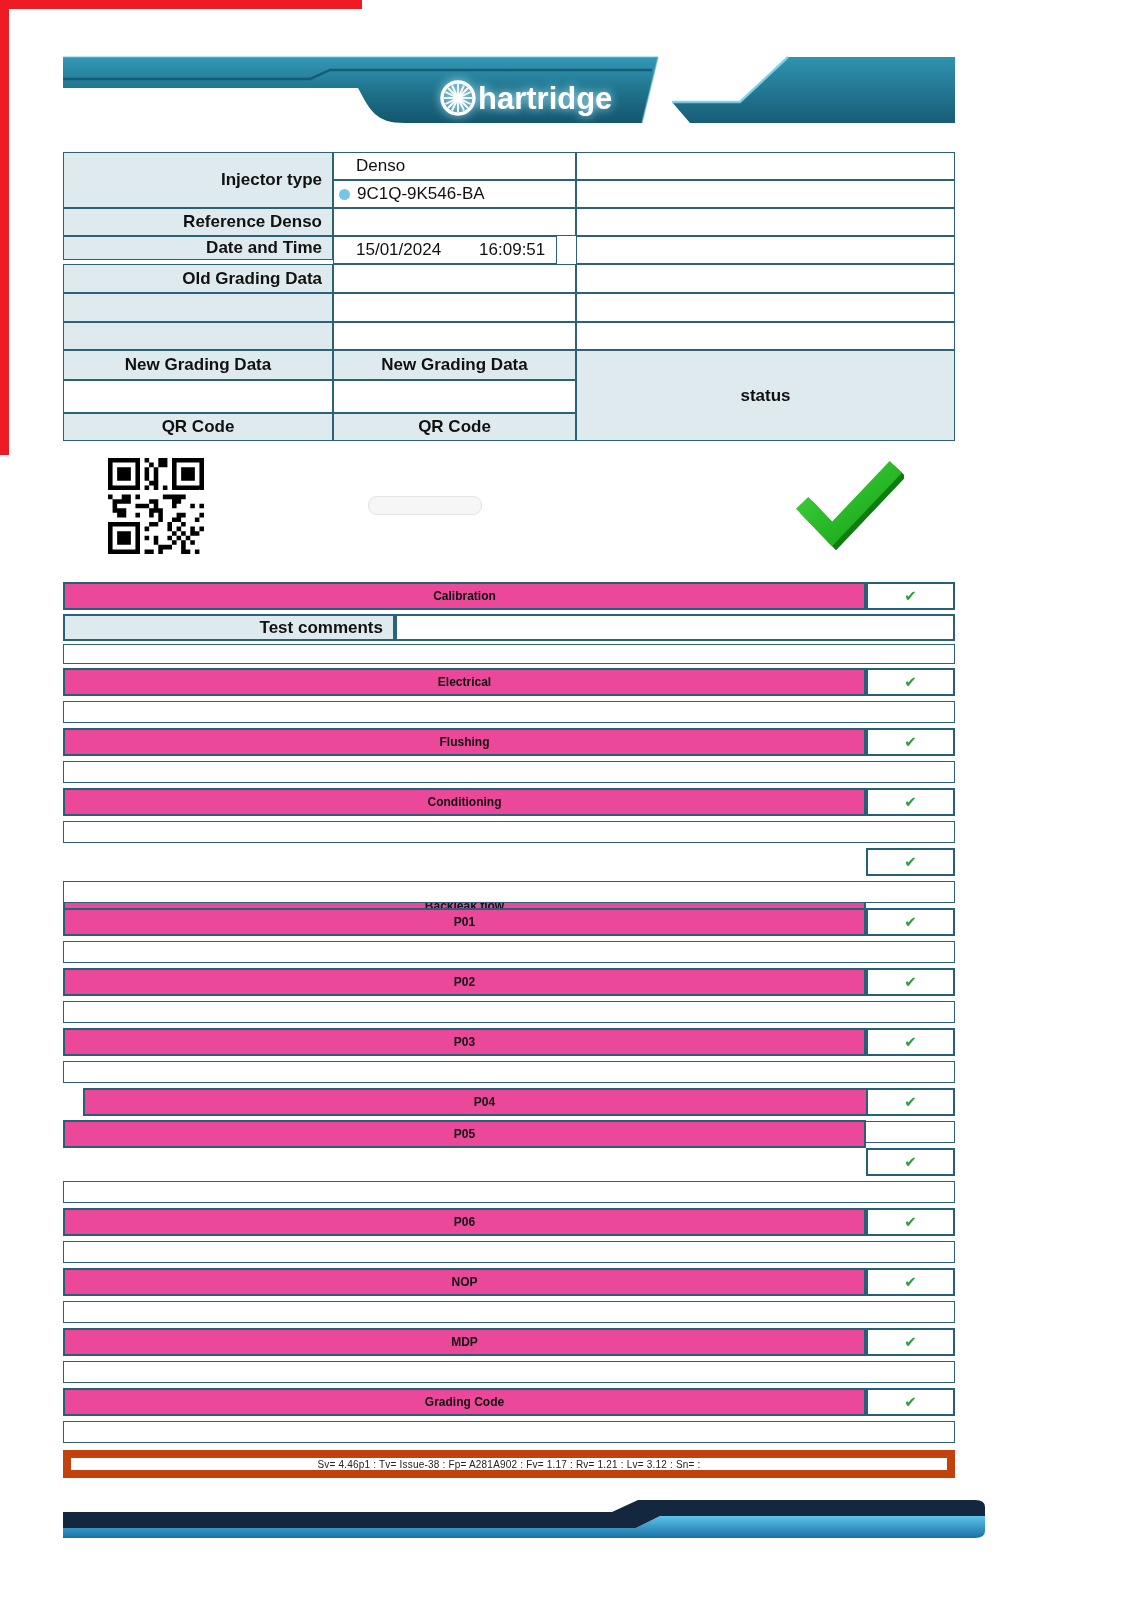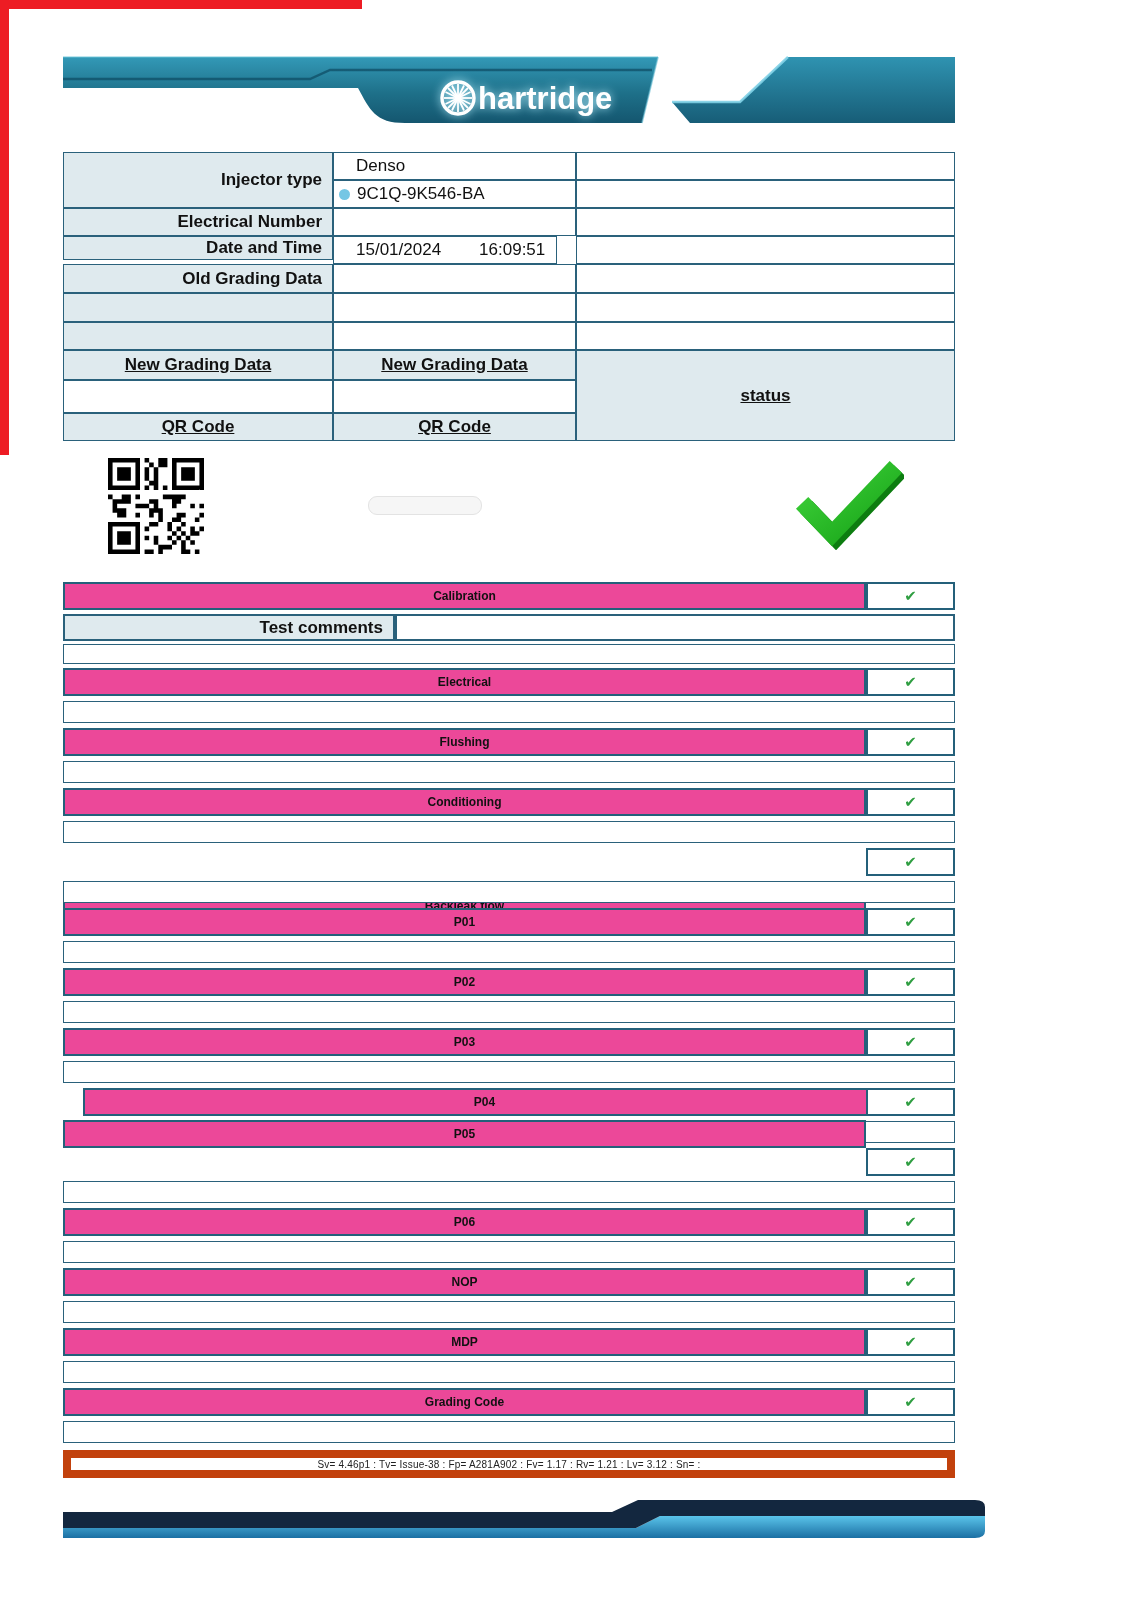--- a/index.html
+++ b/index.html
@@ -3,21 +3,21 @@
 <meta charset="utf-8">
 <style>
   html,body{margin:0;padding:0;background:#fff;}
   #page{position:relative;width:1134px;height:1600px;background:#ffffff;overflow:hidden;
         font-family:"Liberation Sans","DejaVu Sans",sans-serif;color:#111;}
   .redbar{position:absolute;background:#ed1c24;}
   .cell{position:absolute;box-sizing:border-box;border:1.4px solid #2a617b;background:#fff;
         display:flex;align-items:center;font-size:17px;}
   .shade{background:#dfeaee;}
   .lbl{font-weight:bold;justify-content:flex-end;padding-right:10px;text-align:right;}
-  .ctr{font-weight:bold;justify-content:center;text-align:center;text-decoration:underline;}
+  .ctr{font-weight:bold;justify-content:center;text-align:center;}
   .val{padding-left:22px;}
   .dot{display:inline-block;width:11px;height:11px;border-radius:50%;background:#74c6e4;margin:0 7px 0 5px;flex:0 0 auto;}
   .rrow-title{position:absolute;box-sizing:border-box;border:2px solid #24607a;background:#ec4899;
         display:flex;align-items:center;justify-content:center;font-weight:bold;font-size:12px;}
   .rrow-check{position:absolute;box-sizing:border-box;border:2px solid #24607a;background:#fff;
         display:flex;align-items:center;justify-content:center;font-size:15px;font-weight:bold;}
   .rrow-empty{position:absolute;box-sizing:border-box;border:1.6px solid #2a617b;background:#fff;}
   .pill{position:absolute;left:368px;top:496px;width:112px;height:17px;border-radius:9px;
         background:#f6f6f6;border:1px solid #e3e3e3;}
   .footline{position:absolute;box-sizing:border-box;border:8px solid #c2410c;background:#fff;
@@ -75,21 +75,21 @@
 
   <div class="cell shade lbl" style="left:63px;top:152px;width:270px;height:56px;">Injector type</div>
   <div class="cell val" style="left:333px;top:152px;width:243px;height:28px;">Denso</div>
   <div class="cell" style="left:333px;top:180px;width:243px;height:28px;">
     <span class="dot"></span>
     <span>9C1Q-9K546-BA</span>
   </div>
   <div class="cell" style="left:576px;top:152px;width:379px;height:28px;"></div>
   <div class="cell" style="left:576px;top:180px;width:379px;height:28px;"></div>
 
-  <div class="cell shade lbl" style="left:63px;top:208px;width:270px;height:28px;">Electrical Number</div>
+  <div class="cell shade lbl" style="left:63px;top:208px;width:270px;height:28px;">Reference Denso</div>
   <div class="cell val" style="left:333px;top:208px;width:243px;height:28px;"></div>
   <div class="cell" style="left:576px;top:208px;width:379px;height:28px;"></div>
 
   <div class="cell shade lbl" style="left:63px;top:236px;width:270px;height:24px;">Date and Time</div>
   <div class="cell val" style="left:333px;top:236px;width:224px;height:28px;gap:38px;">
     <span>15/01/2024</span>
     <span>16:09:51</span>
   </div>
   <div class="cell" style="left:576px;top:236px;width:379px;height:28px;"></div>
 

